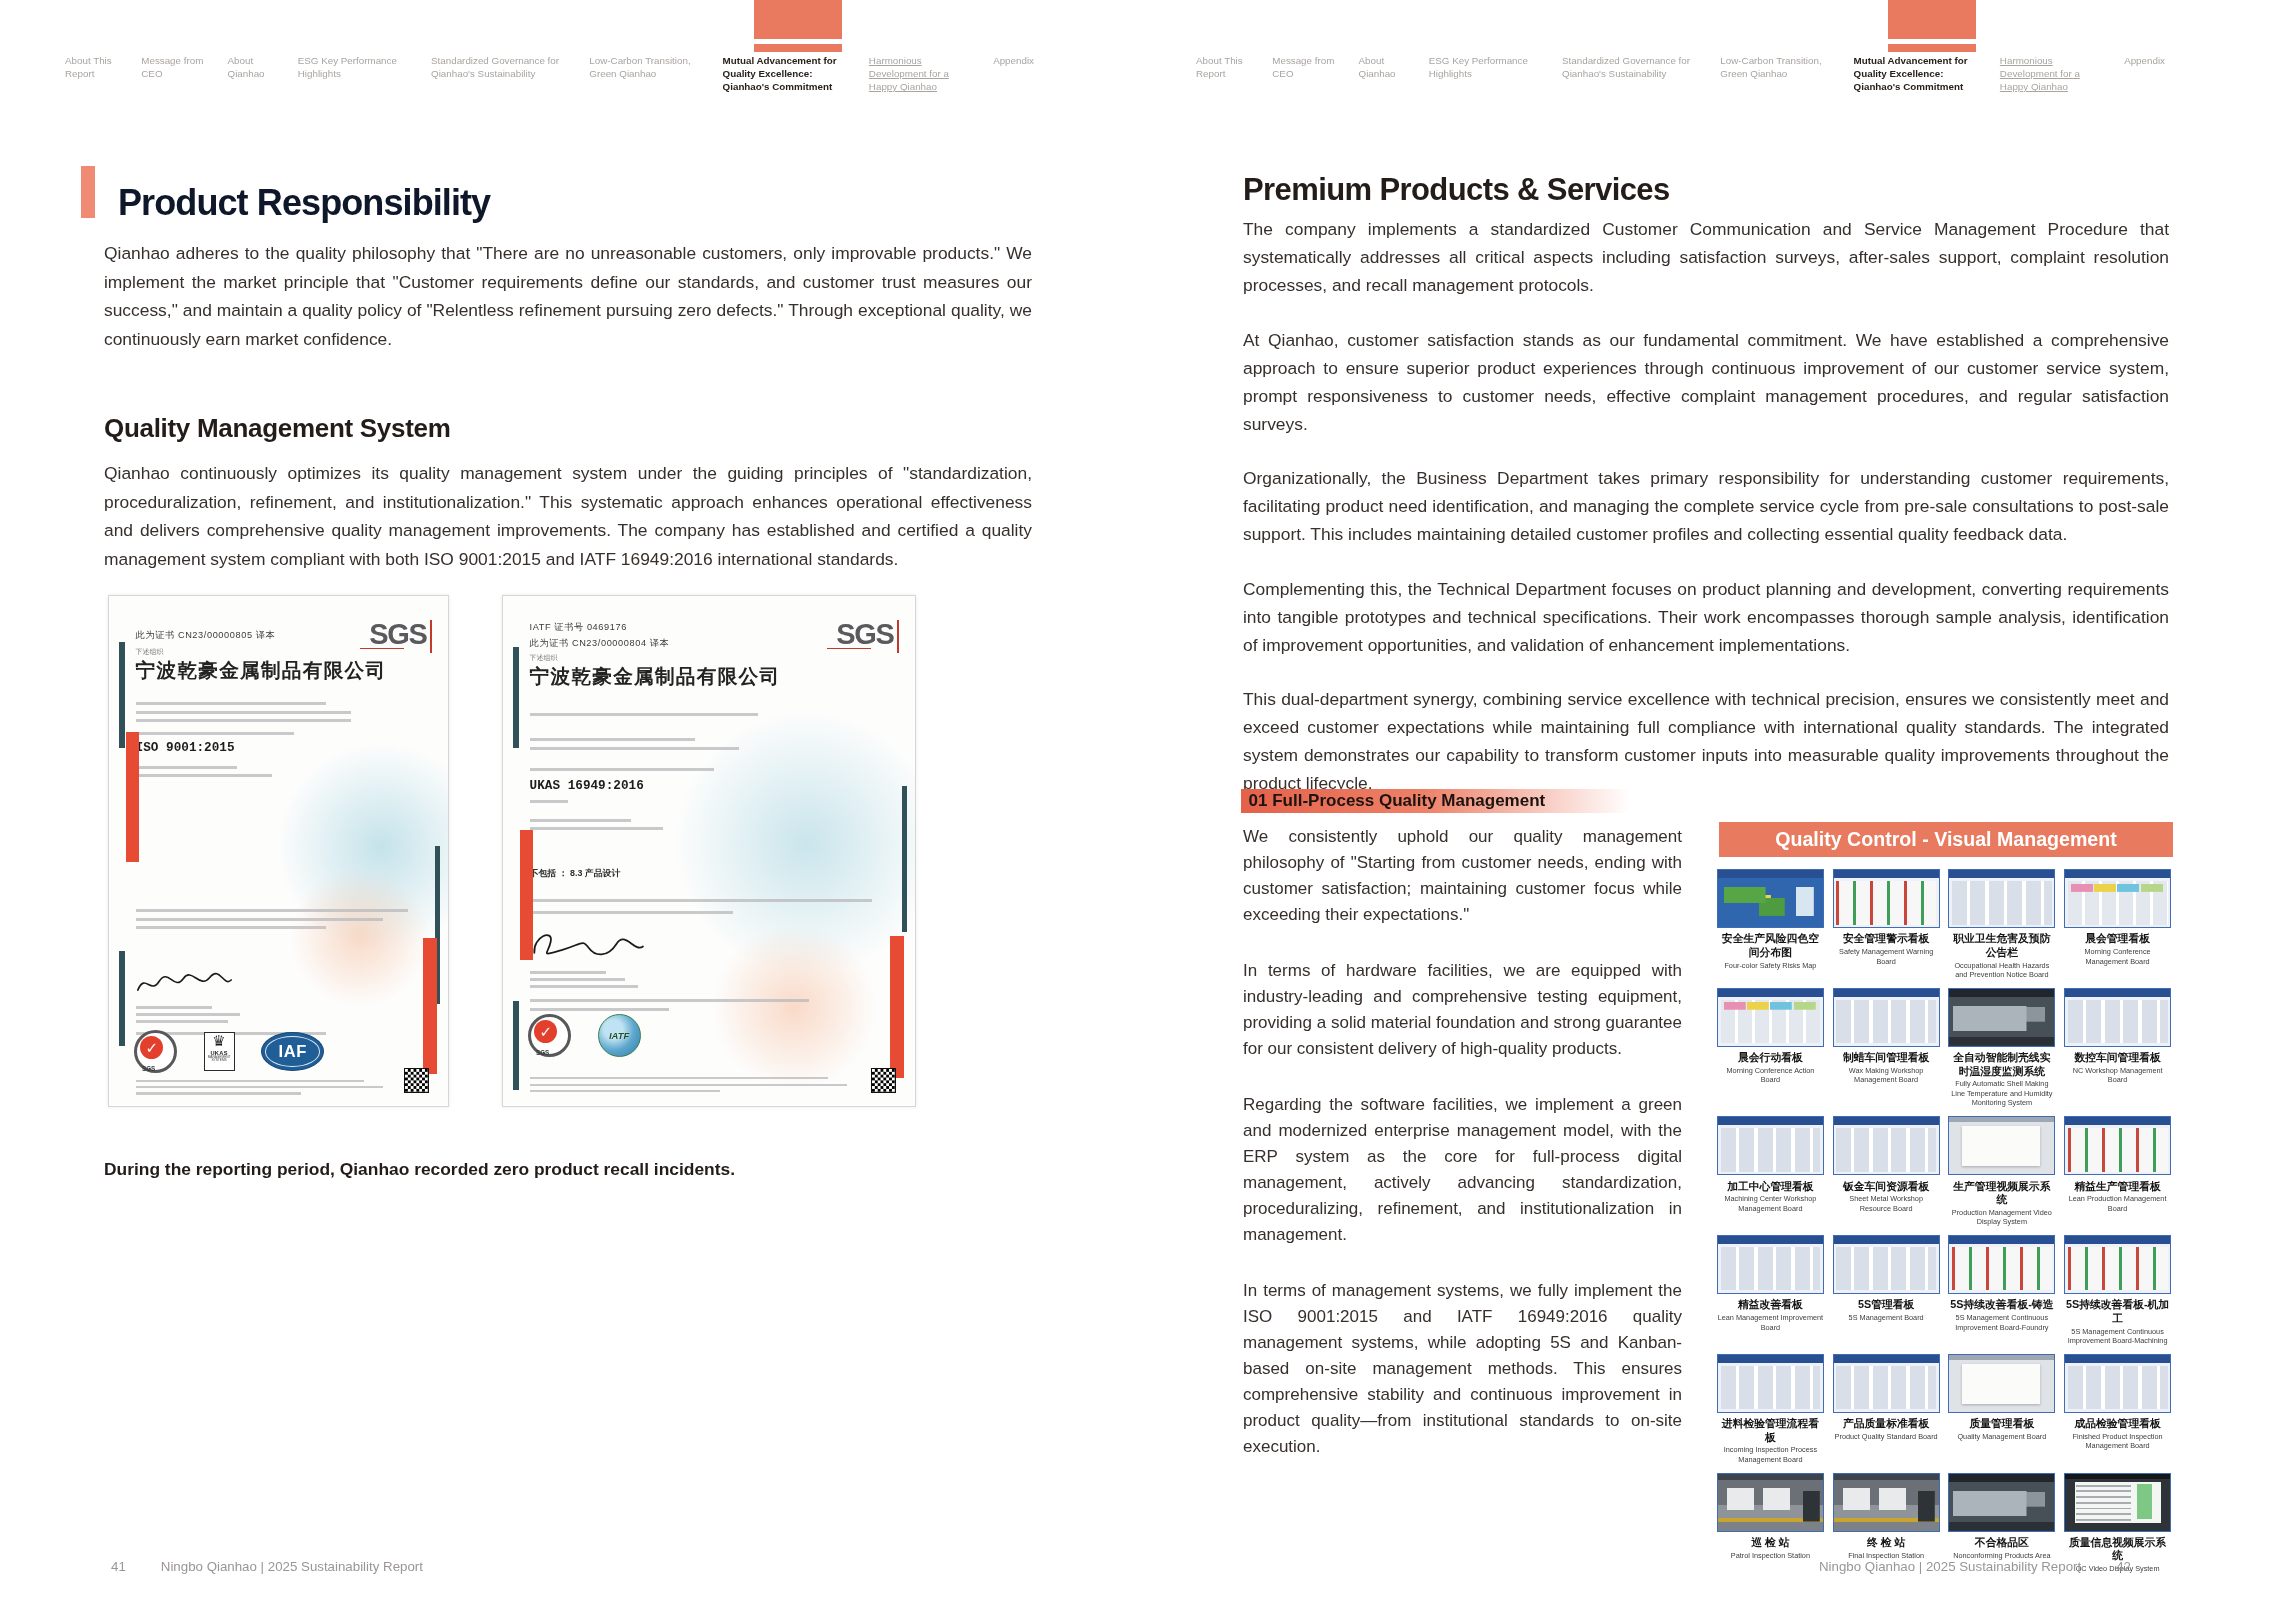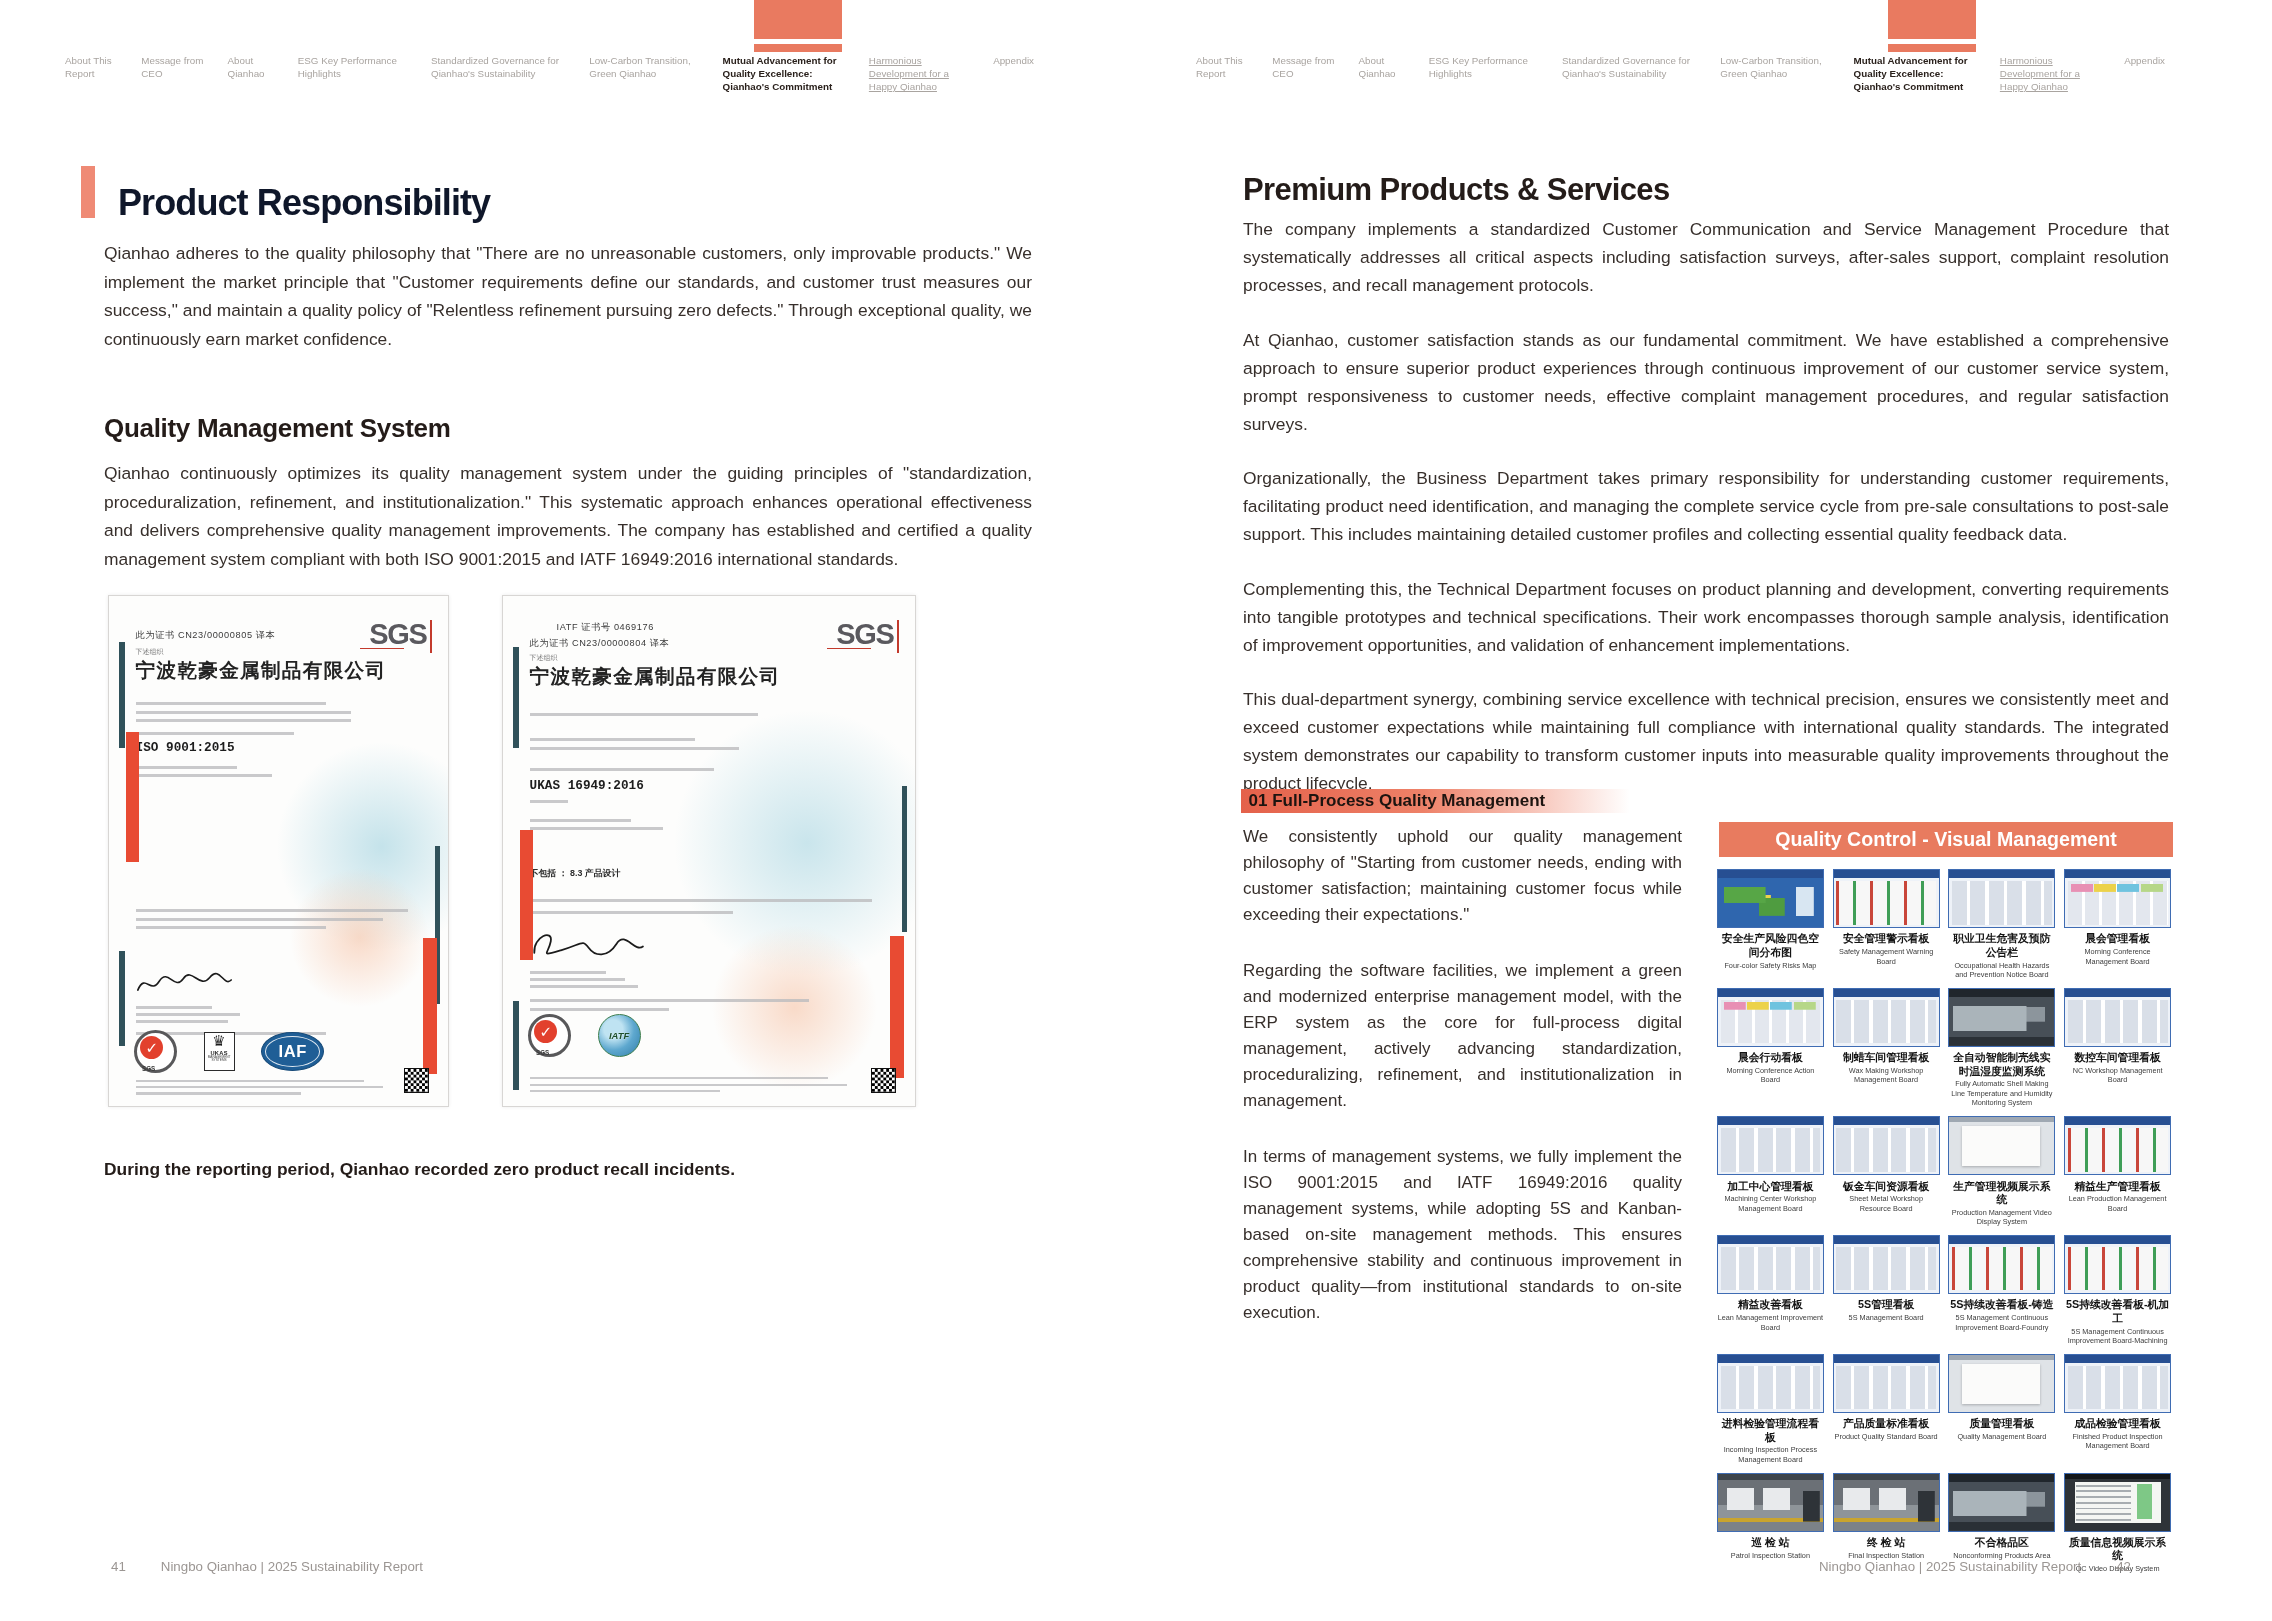--- a/index.html
+++ b/index.html
@@ -216,21 +216,21 @@
       <span class="bl" style="left:26.6px;bottom:24px;width:228px;height:2.5px;"></span>
       <span class="bl" style="left:26.6px;bottom:17.7px;width:247px;height:2.5px;"></span>
       <span class="bl" style="left:26.6px;bottom:11.4px;width:165px;height:2.5px;"></span>
       <div class="qr"></div>
     </div>
 
     <div class="certificate cert-2">
       <div class="blob" style="right:-25px;top:114px;width:266px;height:266px;background:radial-gradient(closest-side,rgba(150,205,220,.5),rgba(150,205,220,0));"></div>
       <div class="blob" style="right:38px;top:329px;width:165px;height:165px;background:radial-gradient(closest-side,rgba(246,195,166,.6),rgba(246,195,166,0));"></div>
       <div class="sgs-logo">SGS</div>
-      <div class="cert-t1" style="top:25px;margin-left:27px;">IATF 证书号 0469176</div>
+      <div class="cert-t1" style="top:25px;">IATF 证书号 0469176</div>
       <div class="cert-t1" style="top:41px;">此为证书 CN23/00000804 译本</div>
       <div class="cert-t2" style="top:57px;">下述组织</div>
       <div class="cert-co" style="top:67px;">宁波乾豪金属制品有限公司</div>
       <span class="bl" style="left:26.6px;top:117px;width:228px;height:3.2px;"></span>
       <span class="bl" style="left:26.6px;top:142px;width:165px;height:3.2px;"></span>
       <span class="bl" style="left:26.6px;top:151px;width:209px;height:3.2px;"></span>
       <span class="bl" style="left:26.6px;top:172px;width:184px;height:3.2px;"></span>
       <div class="cert-std" style="top:182px;">UKAS 16949:2016</div>
       <span class="bl" style="left:26.6px;top:204px;width:38px;height:2.5px;"></span>
       <span class="bl" style="left:26.6px;top:223px;width:101px;height:3.2px;"></span>
@@ -280,20 +280,21 @@
     <p>At Qianhao, customer satisfaction stands as our fundamental commitment. We have established a comprehensive approach to ensure superior product experiences through continuous improvement of our customer service system, prompt responsiveness to customer needs, effective complaint management procedures, and regular satisfaction surveys.</p>
     <p>Organizationally, the Business Department takes primary responsibility for understanding customer requirements, facilitating product need identification, and managing the complete service cycle from pre-sale consultations to post-sale support. This includes maintaining detailed customer profiles and collecting essential quality feedback data.</p>
     <p>Complementing this, the Technical Department focuses on product planning and development, converting requirements into tangible prototypes and technical specifications. Their work encompasses thorough sample analysis, identification of improvement opportunities, and validation of enhancement implementations.</p>
     <p>This dual-department synergy, combining service excellence with technical precision, ensures we consistently meet and exceed customer expectations while maintaining full compliance with international quality standards. The integrated system demonstrates our capability to transform customer inputs into measurable quality improvements throughout the product lifecycle.</p>
   </div>
 
   <div class="sub-label">01 Full-Process Quality Management</div>
 
   <div class="col-left">
     <p>We consistently uphold our quality management philosophy of "Starting from customer needs, ending with customer satisfaction; maintaining customer focus while exceeding their expectations."</p>
+    <p>In terms of hardware facilities, we are equipped with industry-leading and comprehensive testing equipment, providing a solid material foundation and strong guarantee for our consistent delivery of high-quality products.</p>
     <p>Regarding the software facilities, we implement a green and modernized enterprise management model, with the ERP system as the core for full-process digital management, actively advancing standardization, proceduralizing, refinement, and institutionalization in management.</p>
     <p>In terms of management systems, we fully implement the ISO 9001:2015 and IATF 16949:2016 quality management systems, while adopting 5S and Kanban-based on-site management methods. This ensures comprehensive stability and continuous improvement in product quality—from institutional standards to on-site execution.</p>
   </div>
 
   <div class="qc-header">Quality Control - Visual Management</div>
 
   <div class="qc-grid">
     <div class="qc-cell">
       <div class="thumb t-map"></div>
       <div class="zh">安全生产风险四色空间分布图</div>

